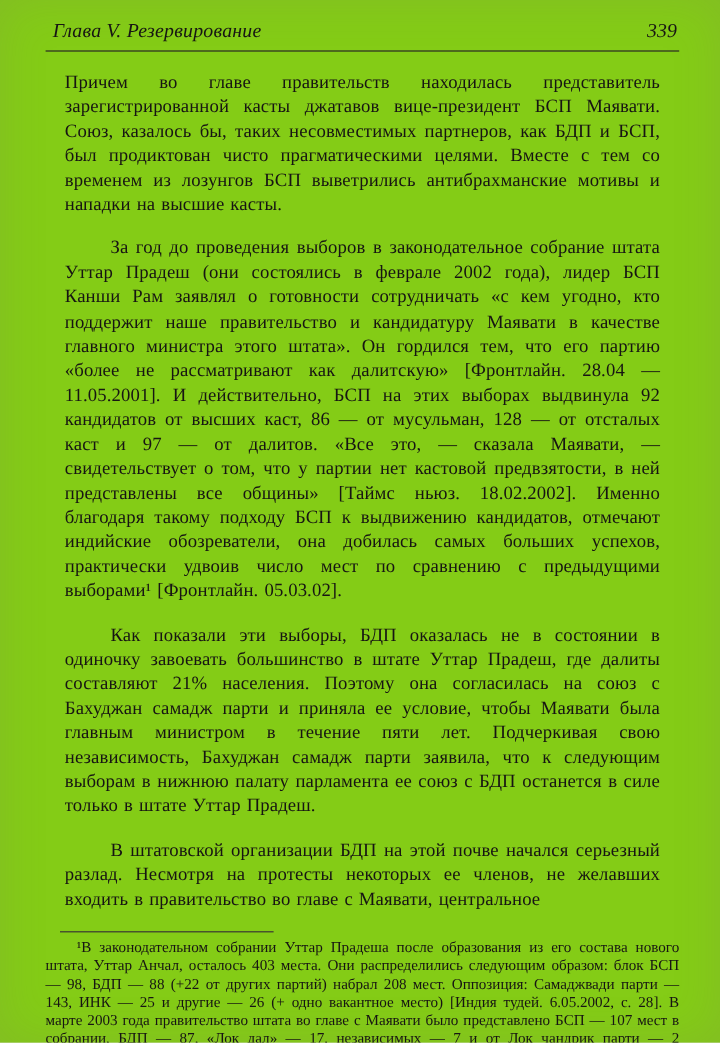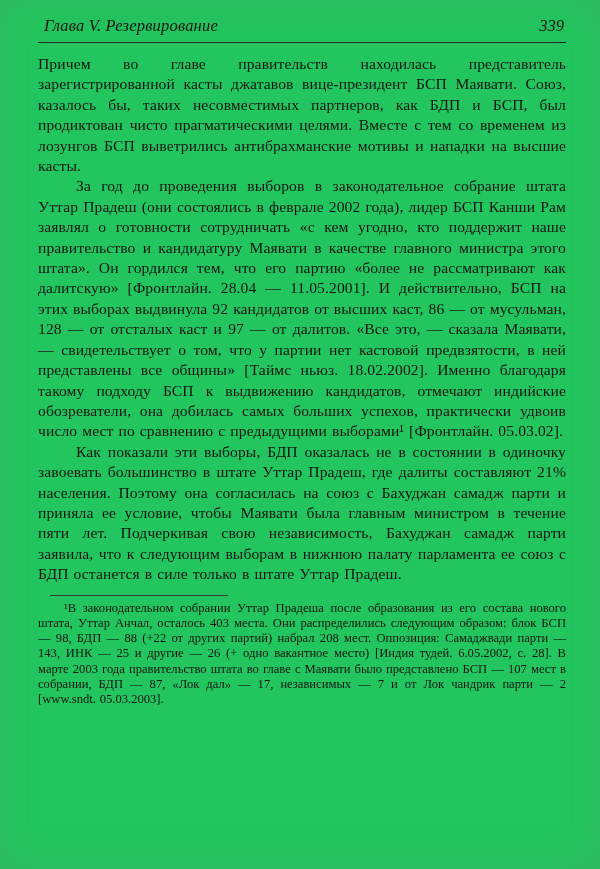--- a/index.html
+++ b/index.html
@@ -5,21 +5,21 @@
     html, body {
       margin: 0;
       padding: 0;
       background: #e9e7e2;
     }
     .page {
       position: relative;
       width: 600px;
       height: 869px;
       margin: 0 auto;
-      background: #22c55e;
+      background: #84cc16;
       box-sizing: border-box;
       padding: 14px 34px 10px 38px;
       color: #171513;
       font-family: "Liberation Serif", "DejaVu Serif", serif;
       box-shadow: inset 0 0 40px rgba(120,115,105,0.18);
       overflow: hidden;
     }
     .page-header {
       display: flex;
       justify-content: space-between;
@@ -33,21 +33,21 @@
     .page-number { font-style: italic; }
     .body-text {
       margin-top: 11px;
       font-size: 15.6px;
       line-height: 20.4px;
       text-align: justify;
       letter-spacing: 0.1px;
       word-spacing: 1px;
     }
     .body-text p {
-      margin: 0;
+      margin: 16px;
       text-indent: 38px;
     }
     .body-text p.no-indent {
       text-indent: 0;
     }
     .footnote-separator {
       width: 178px;
       height: 0;
       border-top: 1.2px solid #3a3733;
       margin: 10px 0 5px 12px;
@@ -68,19 +68,20 @@
 
   <header class="page-header">
     <span class="chapter-title">Глава V. Резервирование</span>
     <span class="page-number">339</span>
   </header>
 
   <main class="body-text">
     <p class="no-indent">Причем во главе правительств находилась представитель зарегистрированной касты джатавов вице-президент БСП Маявати. Союз, казалось бы, таких несовместимых партнеров, как БДП и БСП, был продиктован чисто прагматическими целями. Вместе с тем со временем из лозунгов БСП выветрились антибрахманские мотивы и нападки на высшие касты.</p>
     <p>За год до проведения выборов в законодательное собрание штата Уттар Прадеш (они состоялись в феврале 2002 года), лидер БСП Канши Рам заявлял о готовности сотрудничать «с кем угодно, кто поддержит наше правительство и кандидатуру Маявати в качестве главного министра этого штата». Он гордился тем, что его партию «более не рассматривают как далитскую» [Фронтлайн. 28.04 — 11.05.2001]. И действительно, БСП на этих выборах выдвинула 92 кандидатов от высших каст, 86 — от мусульман, 128 — от отсталых каст и 97 — от далитов. «Все это, — сказала Маявати, — свидетельствует о том, что у партии нет кастовой предвзятости, в ней представлены все общины» [Таймс ньюз. 18.02.2002]. Именно благодаря такому подходу БСП к выдвижению кандидатов, отмечают индийские обозреватели, она добилась самых больших успехов, практически удвоив число мест по сравнению с предыдущими выборами¹ [Фронтлайн. 05.03.02].</p>
     <p>Как показали эти выборы, БДП оказалась не в состоянии в одиночку завоевать большинство в штате Уттар Прадеш, где далиты составляют 21% населения. Поэтому она согласилась на союз с Бахуджан самадж парти и приняла ее условие, чтобы Маявати была главным министром в течение пяти лет. Подчеркивая свою независимость, Бахуджан самадж парти заявила, что к следующим выборам в нижнюю палату парламента ее союз с БДП останется в силе только в штате Уттар Прадеш.</p>
+    <p>В штатовской организации БДП на этой почве начался серьезный разлад. Несмотря на протесты некоторых ее членов, не желавших входить в правительство во главе с Маявати, центральное</p>
   </main>
 
   <div class="footnote-separator"></div>
 
   <div class="footnote-text">¹В законодательном собрании Уттар Прадеша после образования из его состава нового штата, Уттар Анчал, осталось 403 места. Они распределились следующим образом: блок БСП — 98, БДП — 88 (+22 от других партий) набрал 208 мест. Оппозиция: Самаджвади парти — 143, ИНК — 25 и другие — 26 (+ одно вакантное место) [Индия тудей. 6.05.2002, с. 28]. В марте 2003 года правительство штата во главе с Маявати было представлено БСП — 107 мест в собрании, БДП — 87, «Лок дал» — 17, независимых — 7 и от Лок чандрик парти — 2 [www.sndt. 05.03.2003].</div>
 
 </div>
 
 </body></html>

